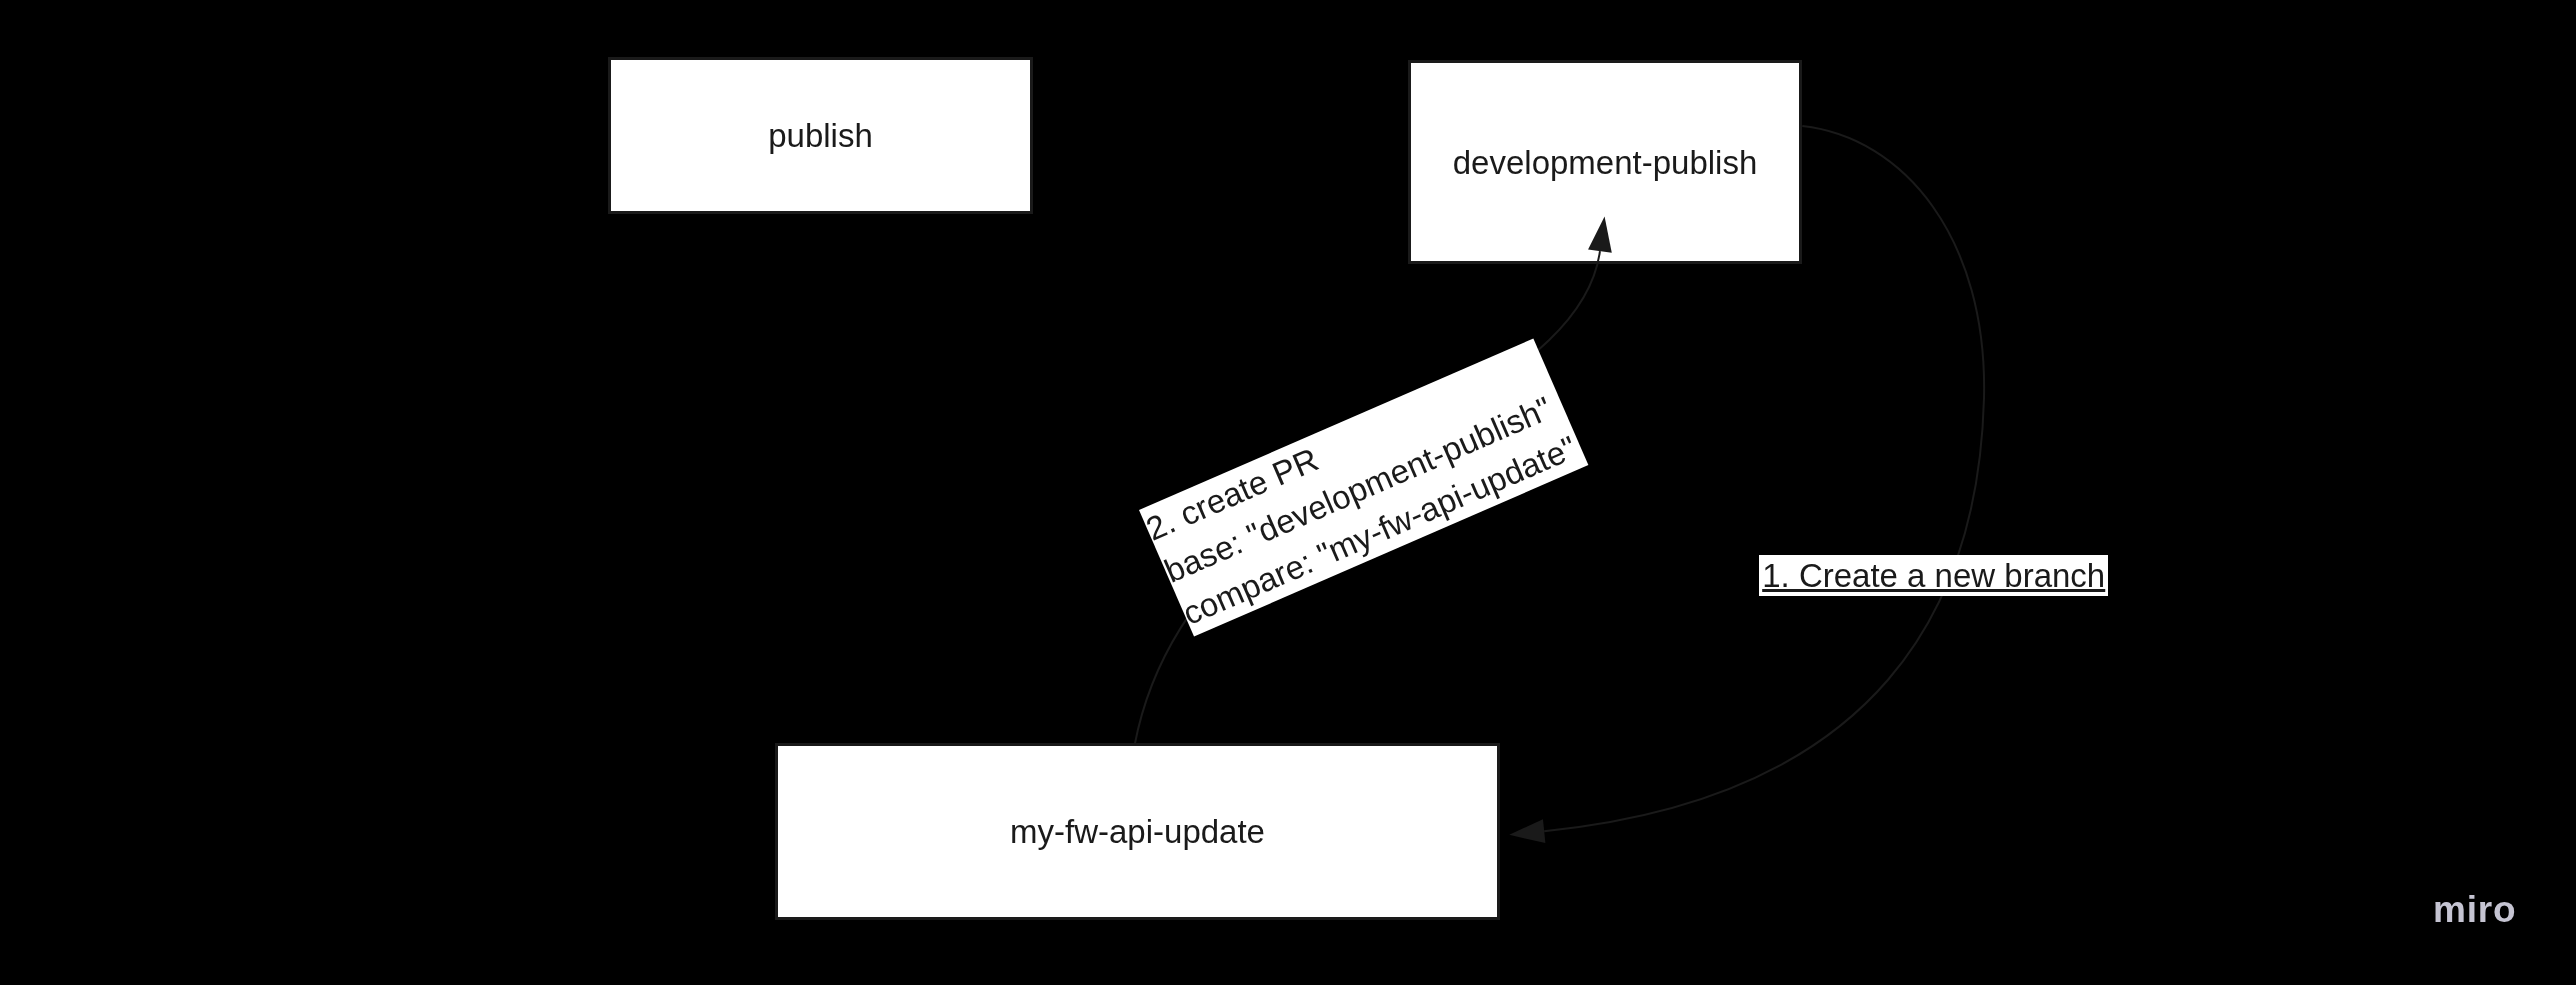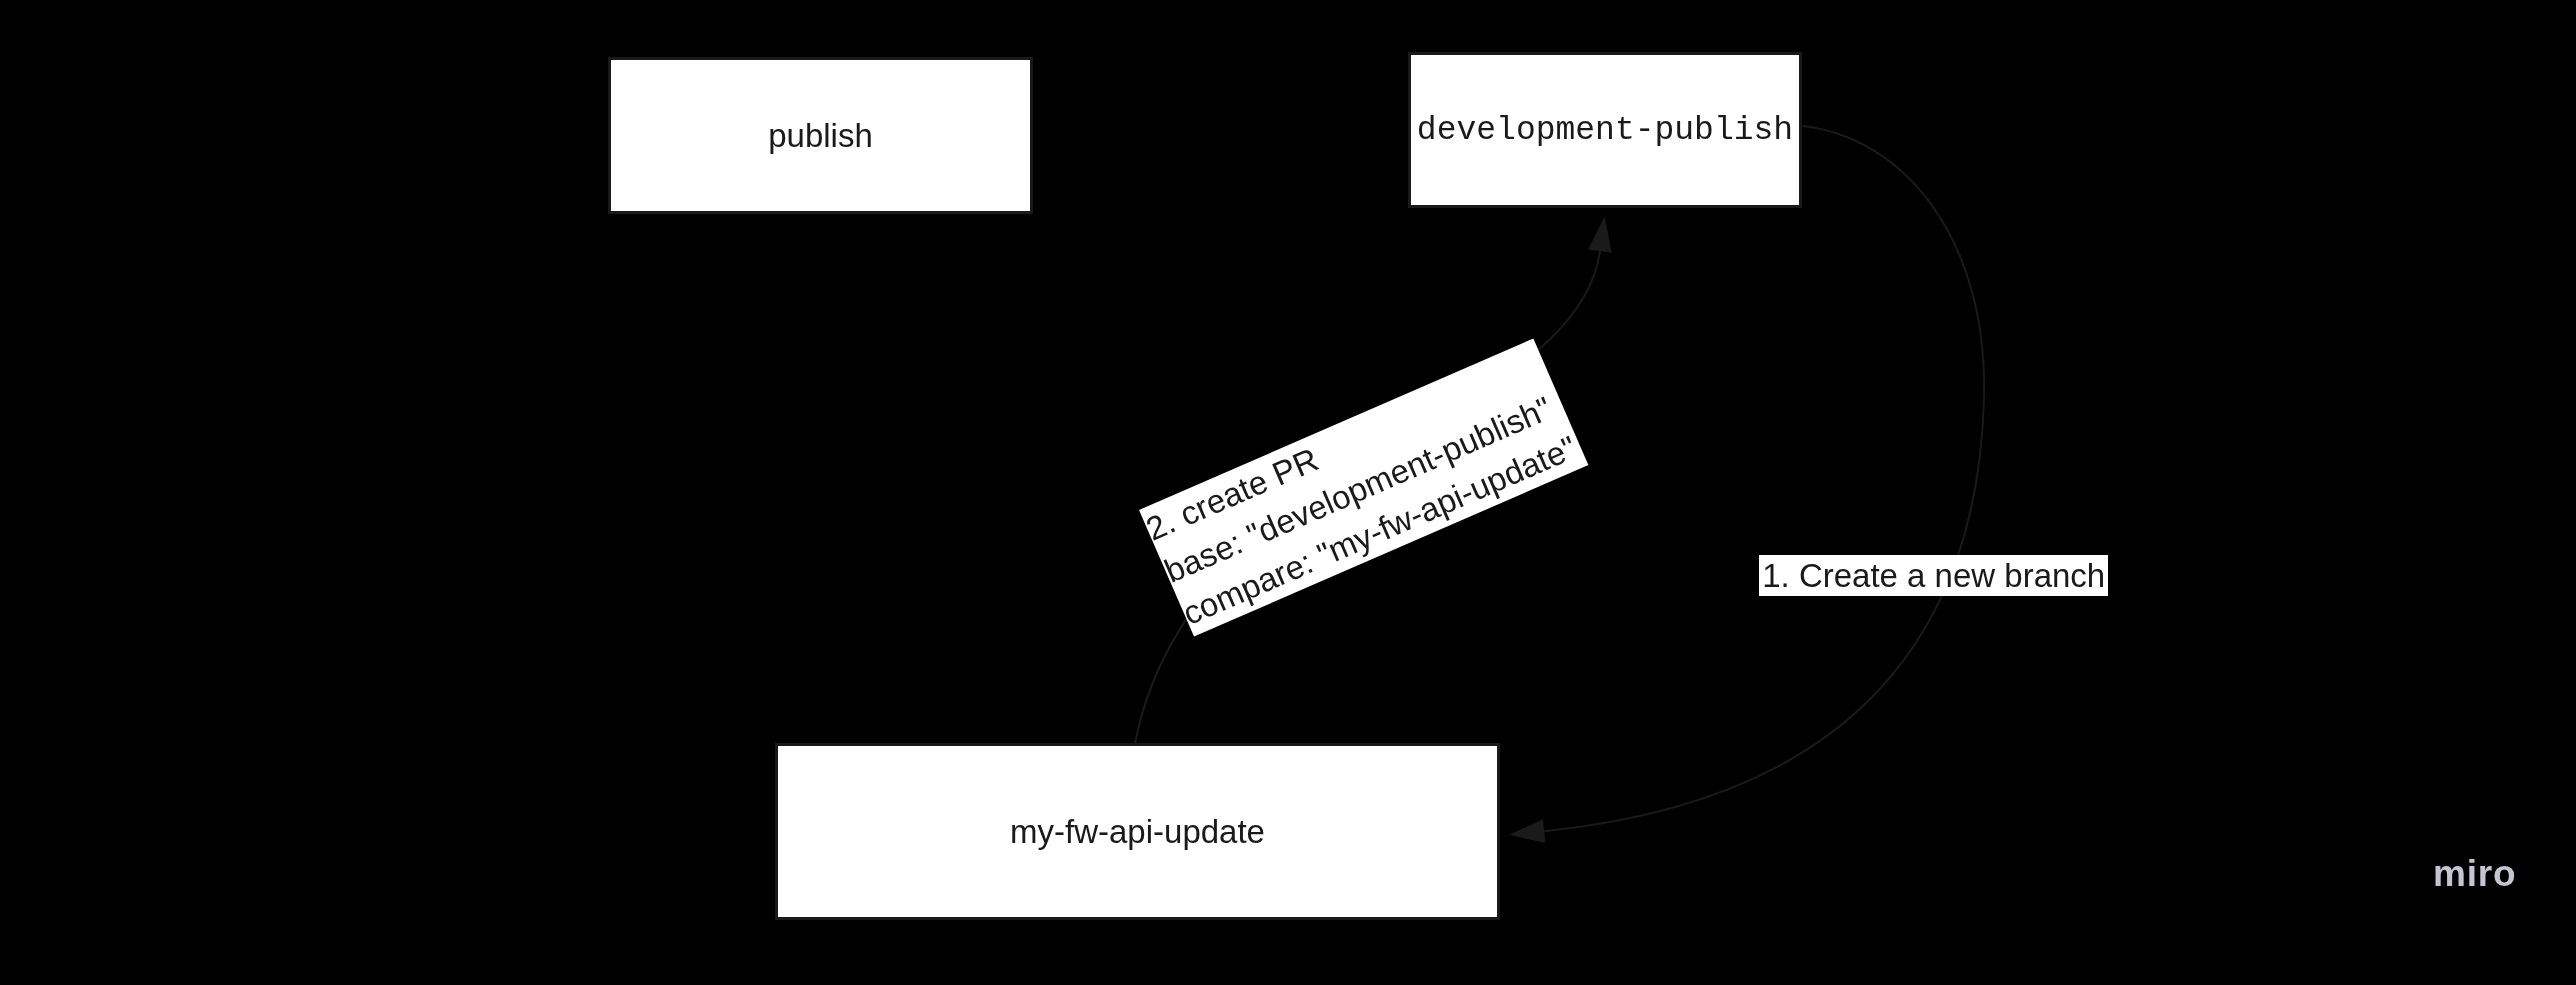--- a/index.html
+++ b/index.html
@@ -20,50 +20,51 @@
     display: flex;
     flex-direction: column;
     align-items: center;
     justify-content: center;
     text-align: center;
     font-size: 33px;
     line-height: 41px;
     white-space: nowrap;
   }
   #node-publish        { left: 608px;  top: 57px;  width: 425px; height: 157px; }
-  #node-dev-publish    { left: 1408px; top: 52px;  width: 394px; height: 156px; font-family: Liberation Mono, monospace; }
+  #node-dev-publish    { left: 1408px; top: 60px;  width: 394px; height: 204px; }
   #node-my-fw          { left: 775px;  top: 743px; width: 725px; height: 177px; justify-content: center; }
 
   svg.connectors {
     position: absolute;
     left: 0; top: 0;
     width: 2576px; height: 986px;
   }
   .annotation {
     position: absolute;
     background: #ffffff;
     font-size: 33px;
     white-space: nowrap;
     color: #1a1a1a;
   }
   #step1-label {
     left: 1759px; top: 555px;
     line-height: 41px;
     padding: 0 3.2px;
+    text-decoration: underline;
   }
   #step2-label {
     left: 1139px; top: 510px;
     line-height: 46px;
     transform: rotate(-23.5deg);
     transform-origin: 0 0;
     padding: 0 4.8px 0 0;
   }
   .watermark {
     position: absolute;
-    left: 2433px; top: 853px;
+    left: 2433px; top: 889px;
     font-size: 37px;
     font-weight: bold;
     letter-spacing: 0.8px;
     color: #c5c4d2;
   }
 </style>
 </head>
 <body>
 
 <div id="canvas">

